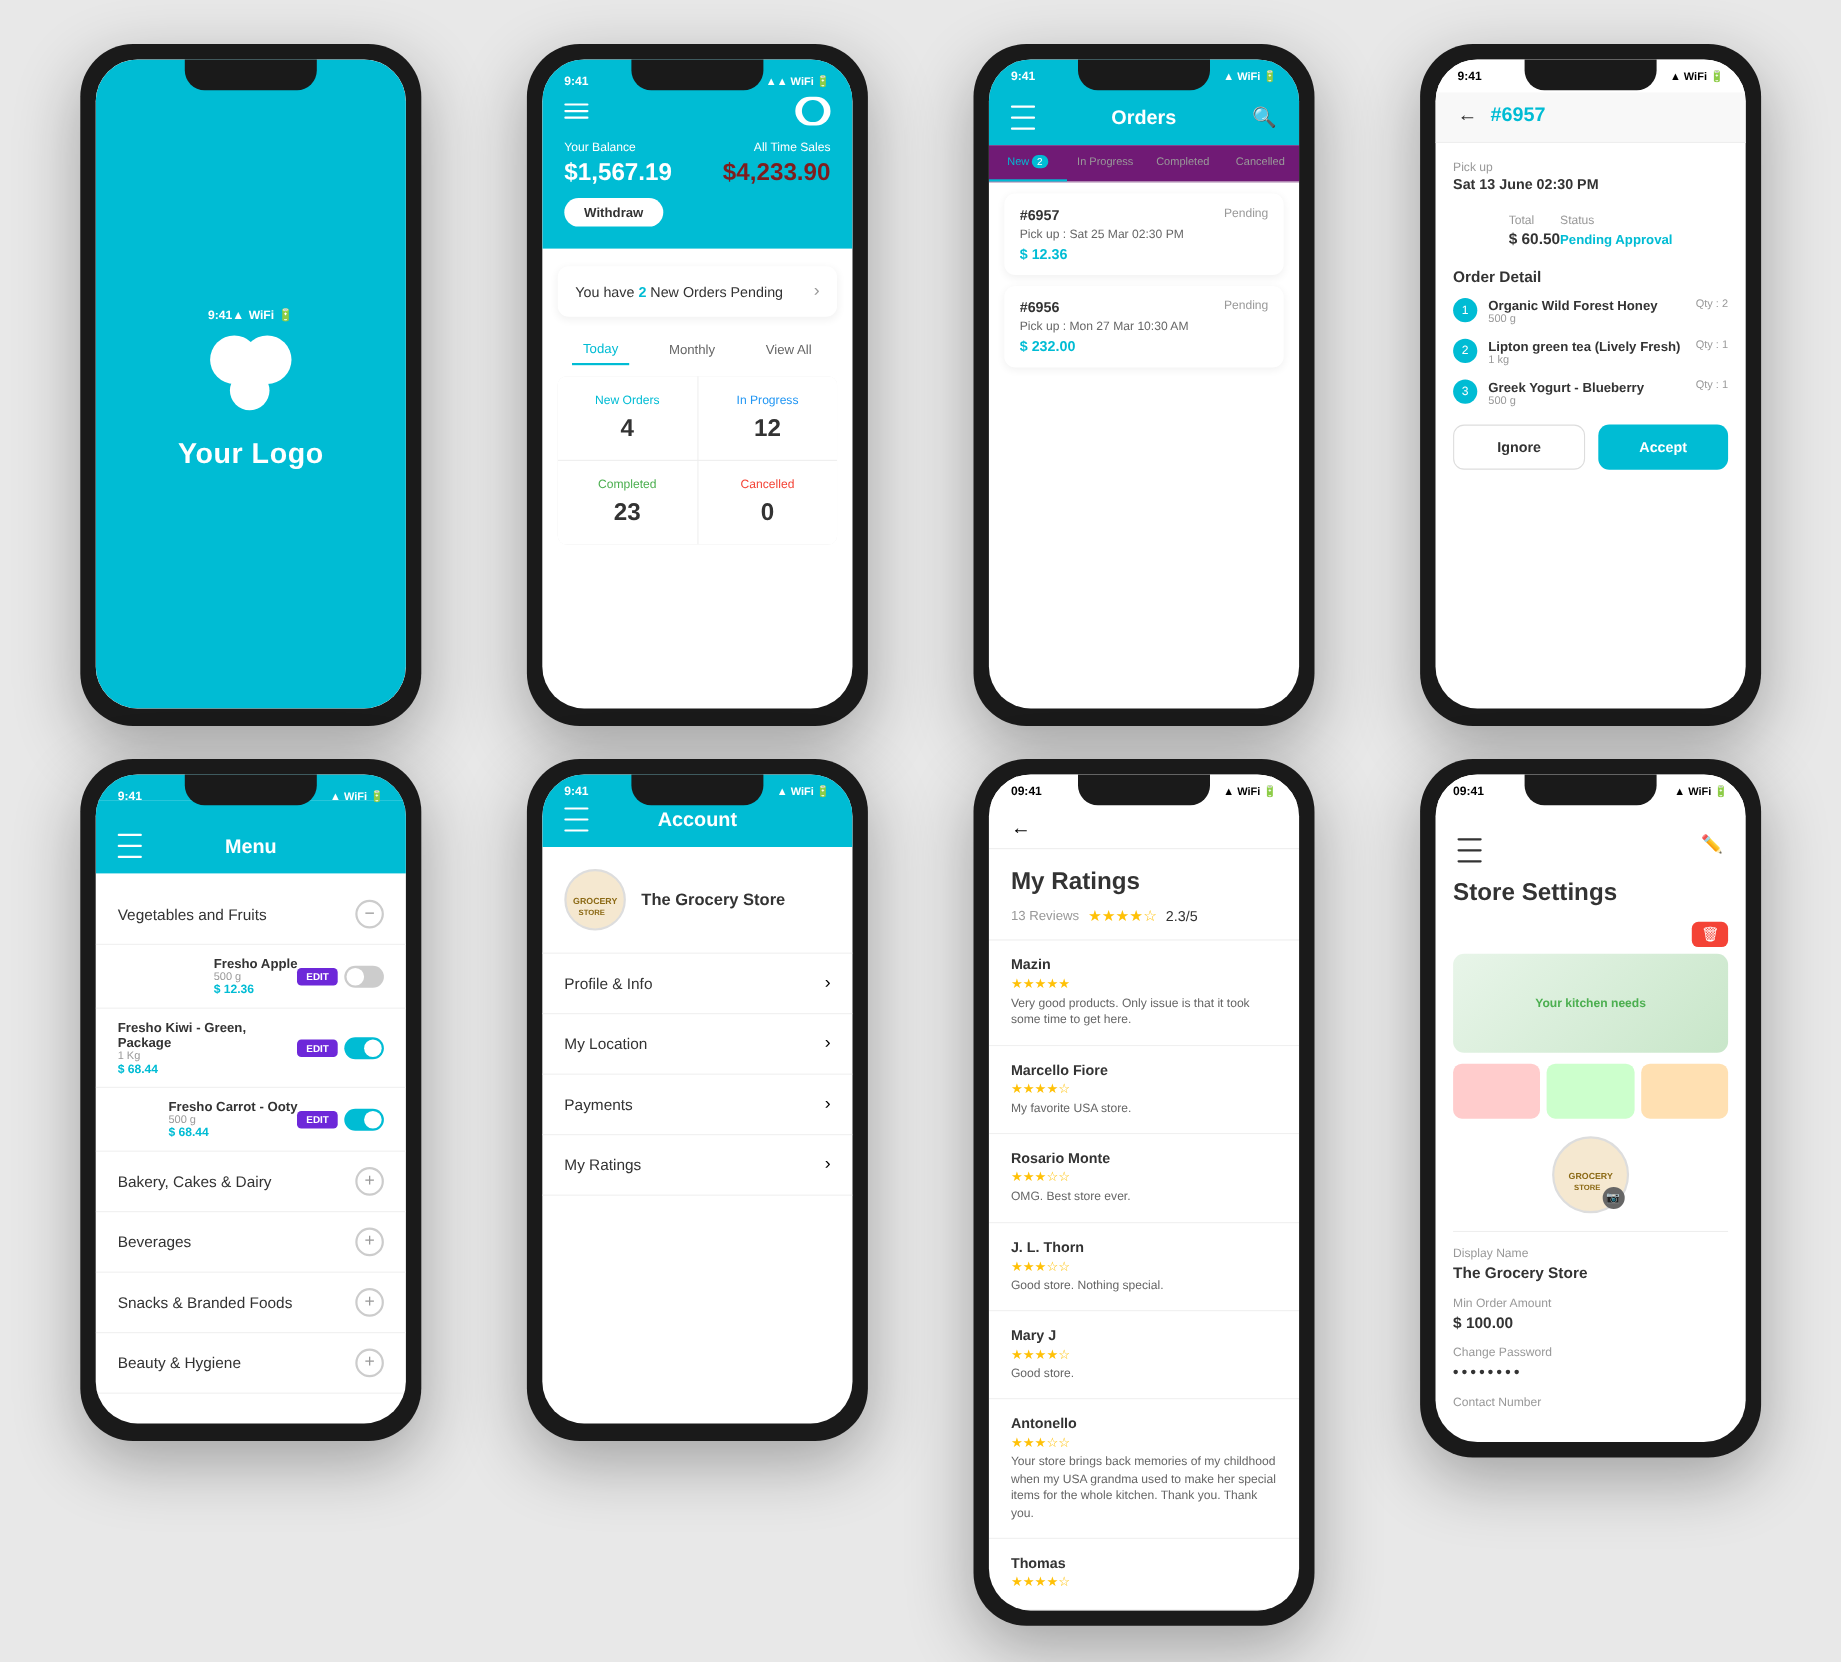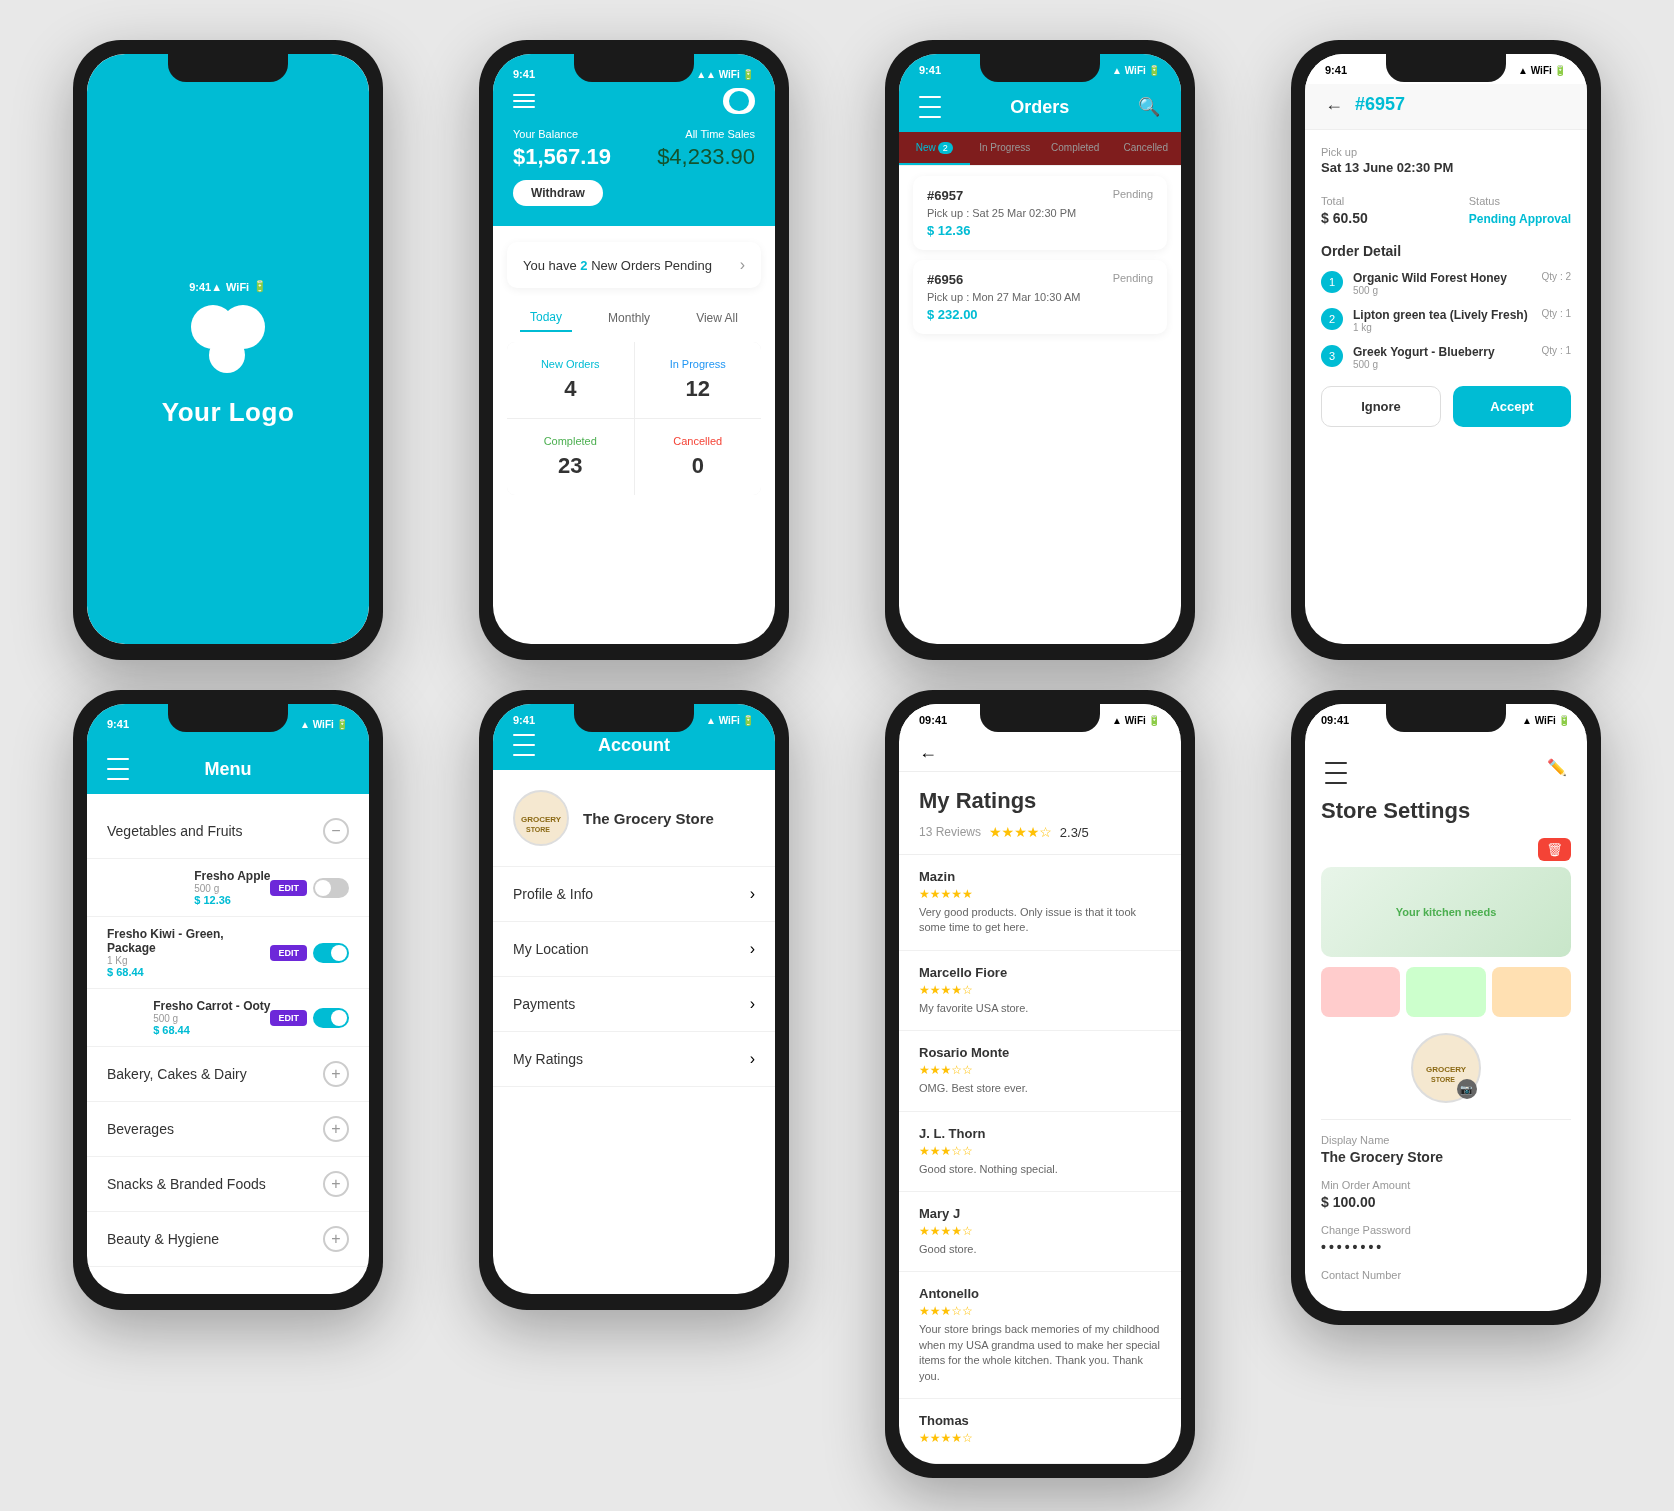--- a/index.html
+++ b/index.html
@@ -133,23 +133,23 @@
       margin-bottom: 4px;
     }
 
     .balance-amount {
       color: white;
       font-size: 22px;
       font-weight: 700;
     }
 
     .balance-sales {
-      color: #14532d;
+      color: #7f1d1d;
       font-size: 22px;
-      font-weight: 400;
+      font-weight: 700;
       text-align: right;
     }
 
     .amounts-row {
       display: flex;
       justify-content: space-between;
     }
 
     .withdraw-btn {
       background: white;
@@ -225,21 +225,21 @@
       padding: 10px 20px 14px;
       display: flex;
       justify-content: space-between;
       align-items: center;
     }
 
     .orders-title { color: white; font-size: 18px; font-weight: 600; }
 
     .orders-tabs {
       display: flex;
-      background: #7f1d1d;
+      background: #701a75;
       border-bottom: 1px solid #eee;
     }
 
     .order-tab {
       flex: 1;
       text-align: center;
       padding: 10px 4px;
       font-size: 10px;
       color: #999;
       cursor: pointer;
@@ -293,21 +293,21 @@
     .detail-order-id { font-size: 18px; font-weight: 700; color: #00bcd4; }
 
     .detail-body { padding: 16px; }
 
     .pickup-section { margin-bottom: 16px; }
     .pickup-label { font-size: 11px; color: #999; margin-bottom: 2px; }
     .pickup-value { font-size: 13px; font-weight: 600; color: #333; }
 
     .detail-row {
       display: flex;
-      justify-content: space-between;
+      justify-content: center;
       margin-bottom: 16px;
       margin-top: 20px;
     }
 
     .detail-col label { font-size: 11px; color: #999; display: block; margin-bottom: 2px; }
     .detail-col .val { font-size: 14px; font-weight: 600; color: #333; }
     .detail-col .status-pending { color: #00bcd4; font-size: 12px; font-weight: 600; }
 
     .order-detail-title { font-size: 14px; font-weight: 700; margin-bottom: 12px; color: #333; }
 

